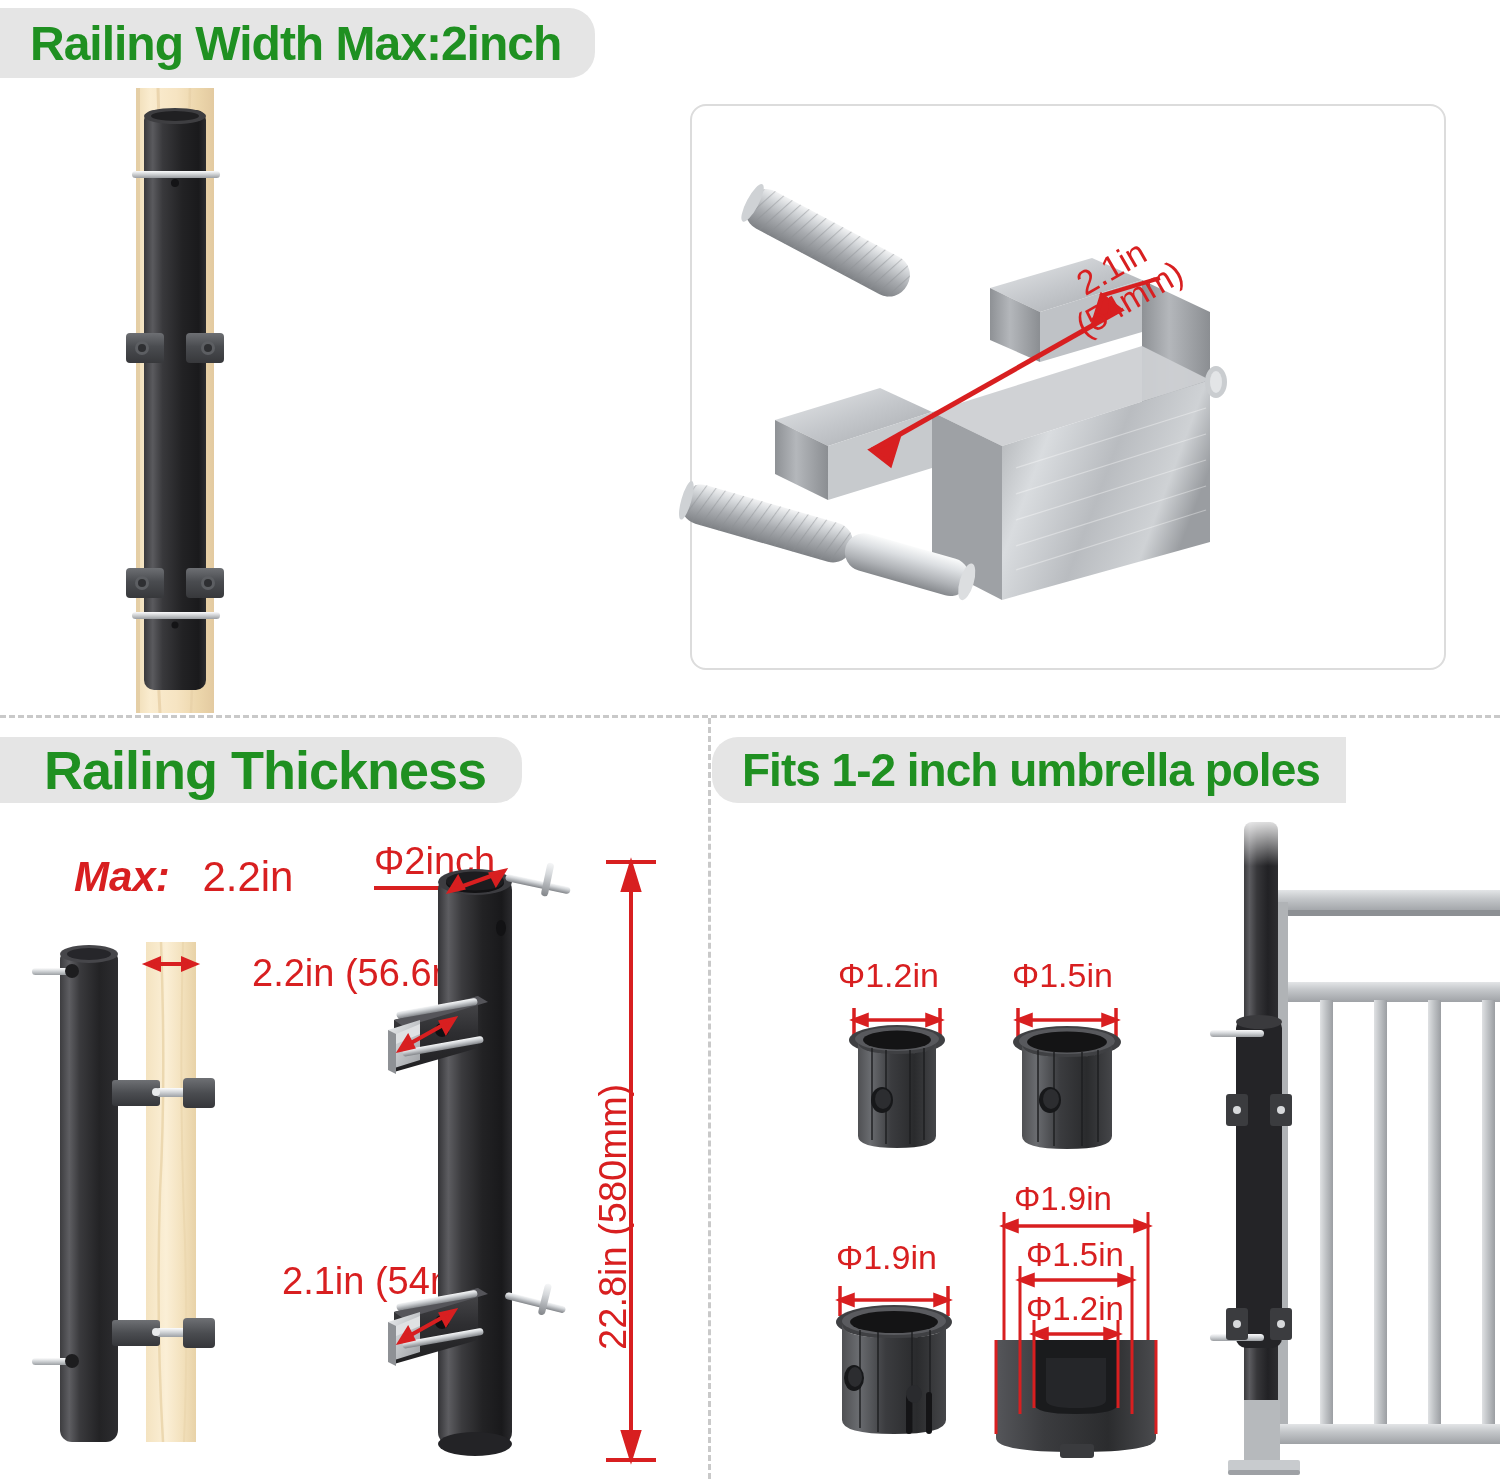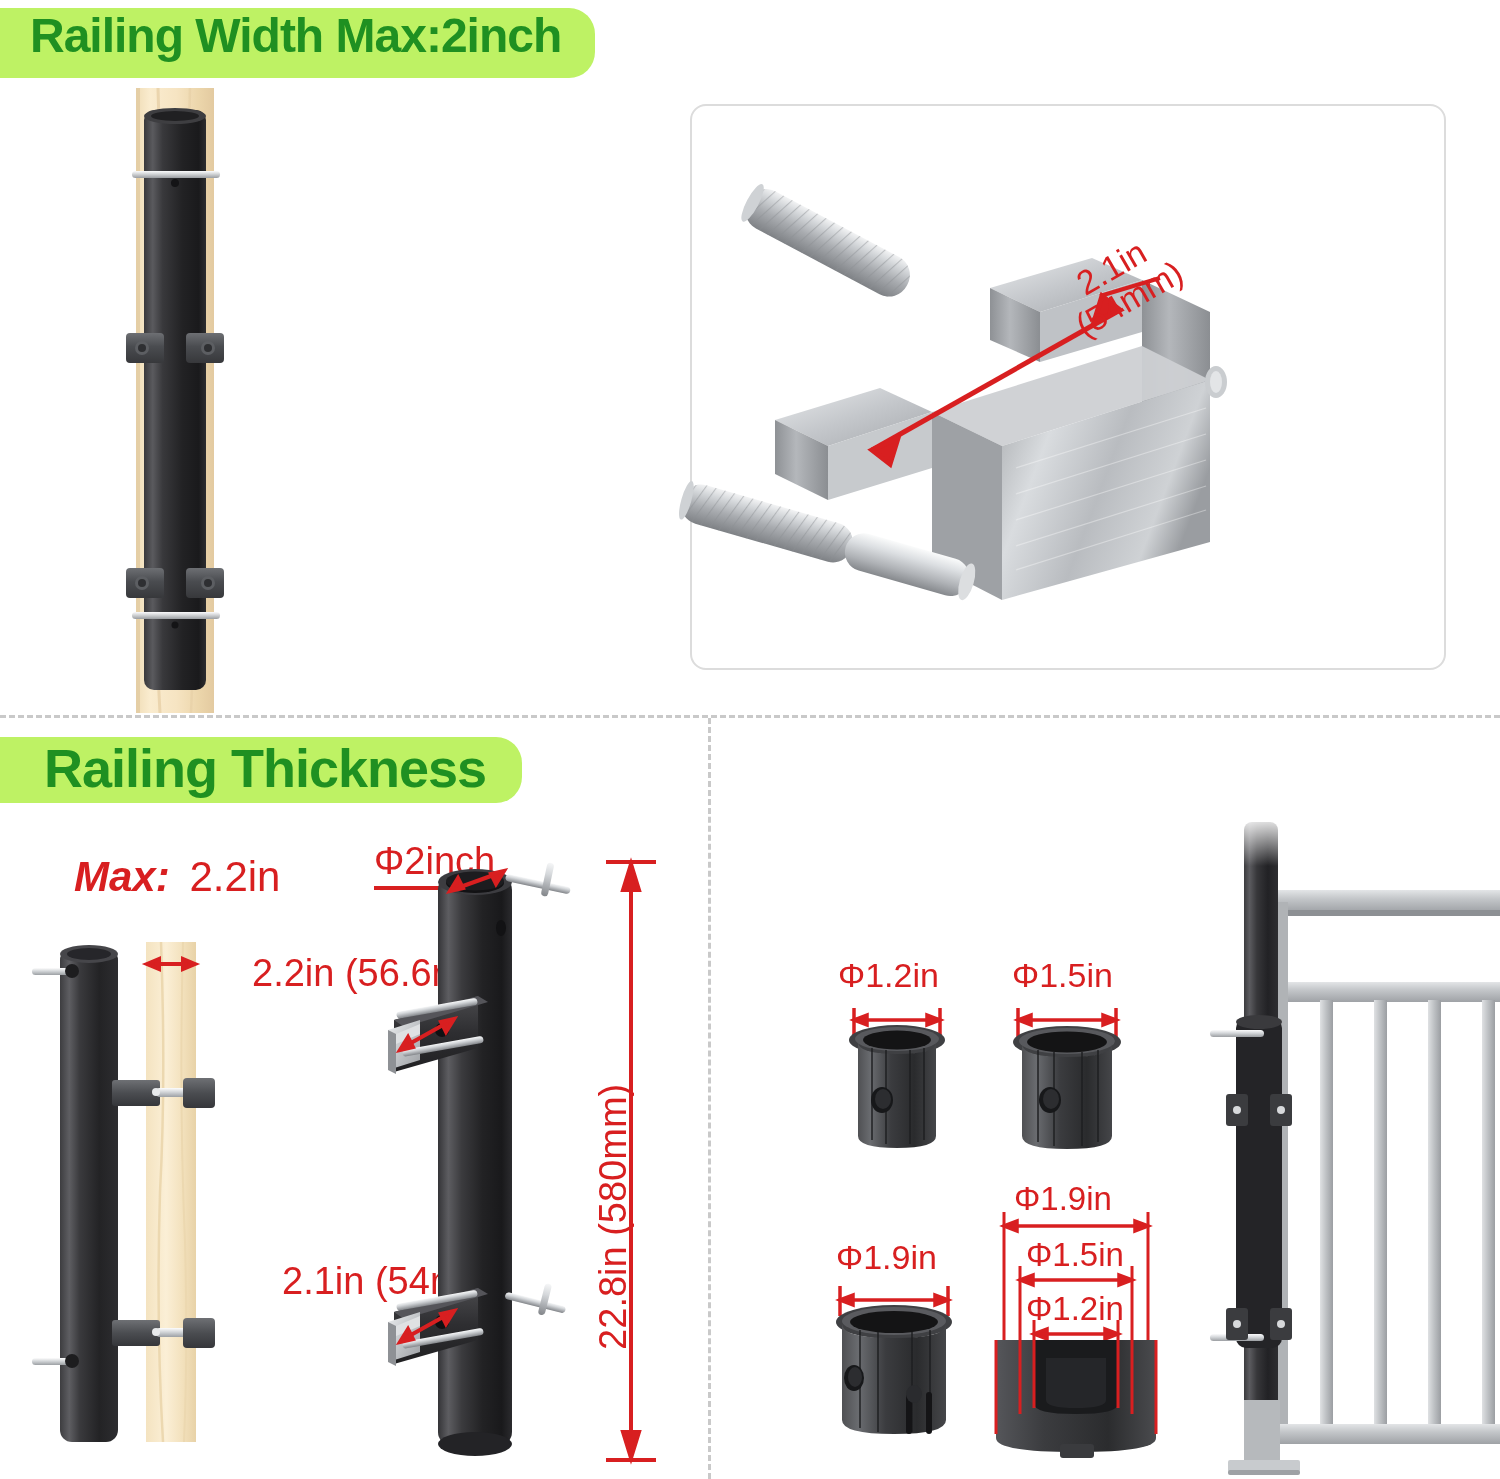--- a/index.html
+++ b/index.html
@@ -19,21 +19,22 @@
     overflow: hidden;
   }
 
   
   .abs { position: absolute; }
 
   
   .pill {
     position: absolute;
     display: flex;
-    background: #bef264;
+    align-items: center;
+    background: #e5e5e5;
     border-radius: 22px;
     color: #1f9021;
     font-weight: bold;
     letter-spacing: -1px;
     white-space: nowrap;
     font-family: "Liberation Sans", sans-serif;
   }
   #pill-width {
     left: 0px; top: 8px;
     height: 70px;
@@ -258,21 +259,21 @@
 
   <div class="hdivider" style="left:0px; top:715px; width:1500px;"></div>
   <div class="vdivider" style="left:708px; top:718px; height:761px;"></div>
 
   <div class="pill" id="pill-thickness">
     <span>Railing Thickness</span>
   </div>
 
   <div class="dim" style="left:74px; top:855px; font-size:42px; color:#d81f20;">
     <span style="font-weight:bold;font-style:italic;">Max:</span>
-    <span style="font-weight:normal; margin-left:8px;">2.2in</span>
+    <span style="font-weight:normal; margin-left:21px;">2.2in</span>
   </div>
 
   <div class="abs" style="left:28px; top:920px;">
     <svg width="215" height="545" viewBox="0 0 215 545">
       <defs>
         <linearGradient id="poleG2" x1="0" y1="0" x2="1" y2="0">
           <stop offset="0%" stop-color="#3d3d40"></stop>
           <stop offset="16%" stop-color="#5e5e62"></stop>
           <stop offset="34%" stop-color="#3a3a3d"></stop>
           <stop offset="68%" stop-color="#232325"></stop>
@@ -451,20 +452,23 @@
         <polygon points="31,12 23,38 39,38"></polygon>
         <polygon points="31,606 23,580 39,580"></polygon>
       </g>
     </svg>
   </div>
 
   <div class="dim" style="left:634px; top:1310px; font-size:38px; transform:rotate(-90deg); transform-origin:left bottom;">
     <span>22.8in (580mm)</span>
   </div>
 
+  <div class="pill" id="pill-fits">
+    <span>Fits 1-2 inch umbrella poles</span>
+  </div>
 
   <div class="dim" style="left:838px; top:958px; font-size:34px;">
     <span>Φ1.2in</span>
   </div>
   <div class="abs" style="left:838px; top:1000px;">
     <svg width="130" height="170" viewBox="0 0 130 170">
       <defs>
         <linearGradient id="bushA" x1="0" y1="0" x2="1" y2="0">
           <stop offset="0%" stop-color="#4f5053"></stop>
           <stop offset="16%" stop-color="#6a6c70"></stop>

